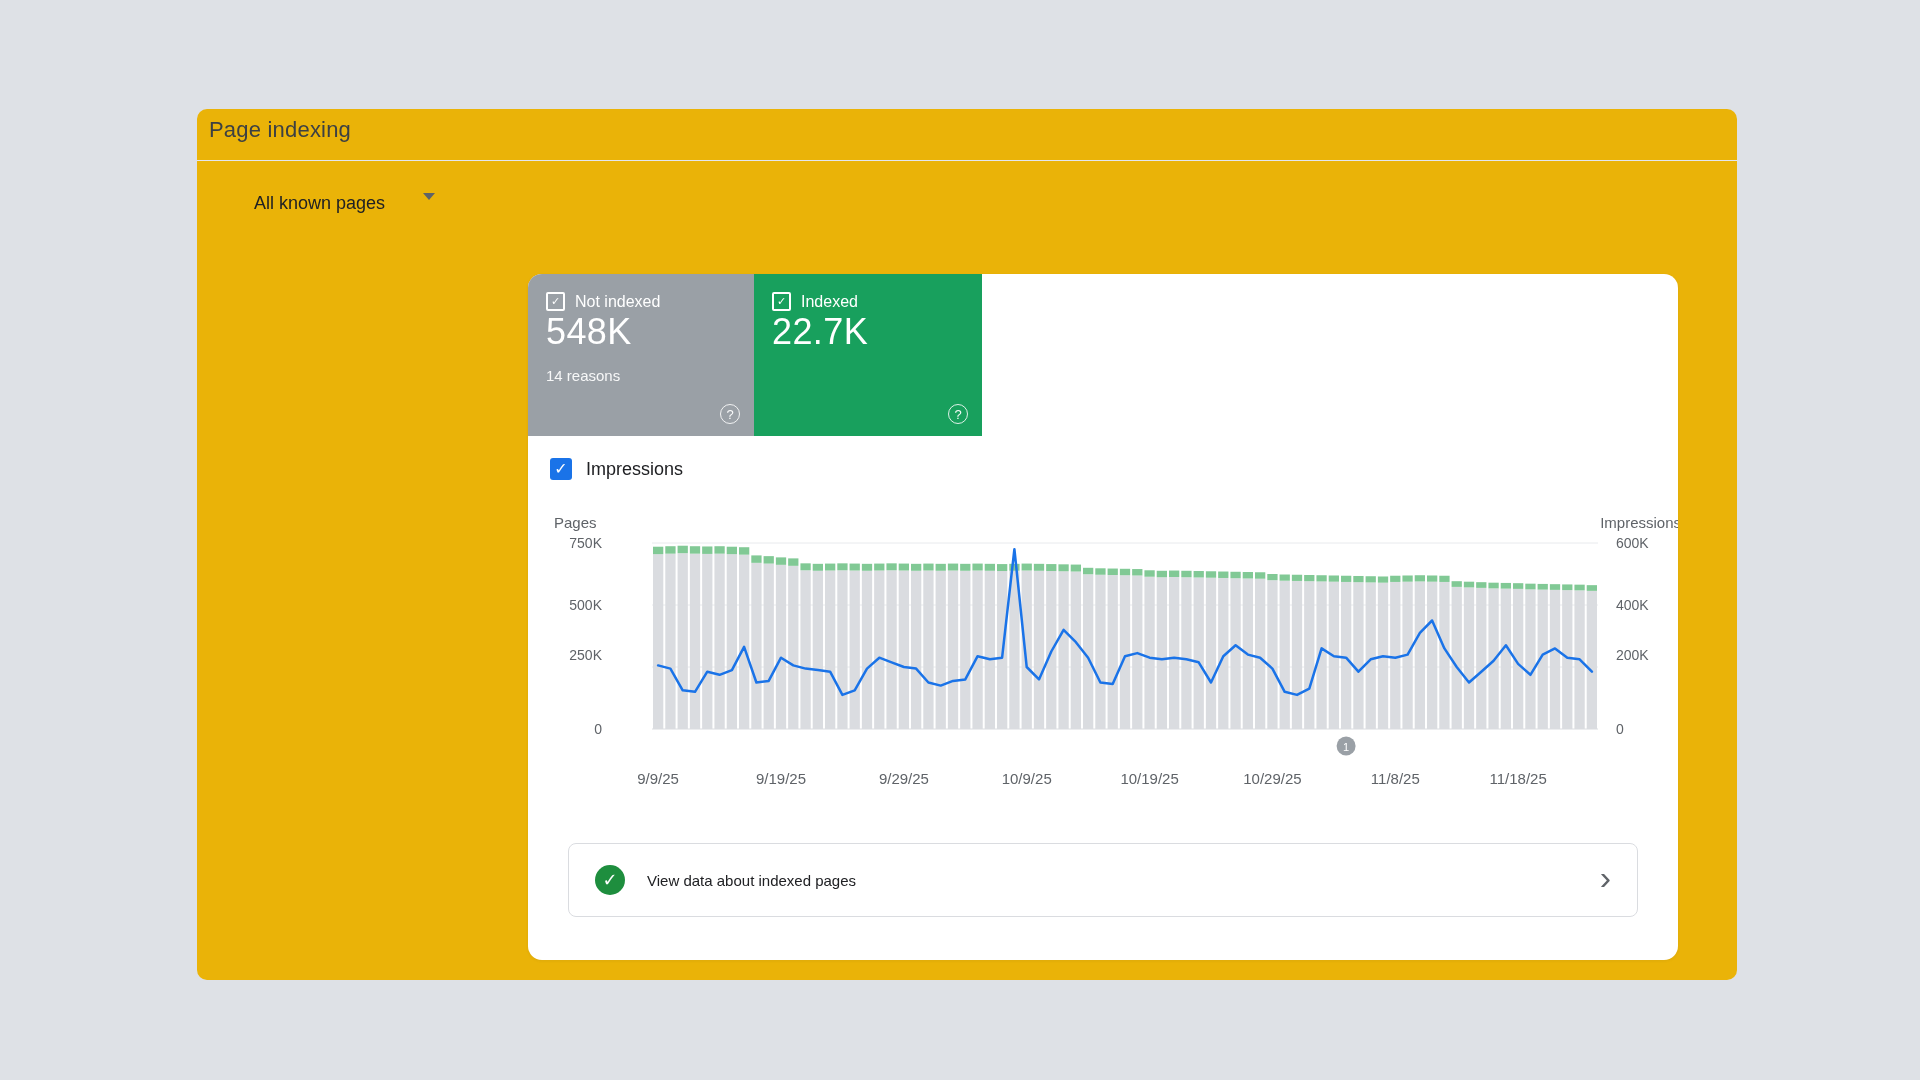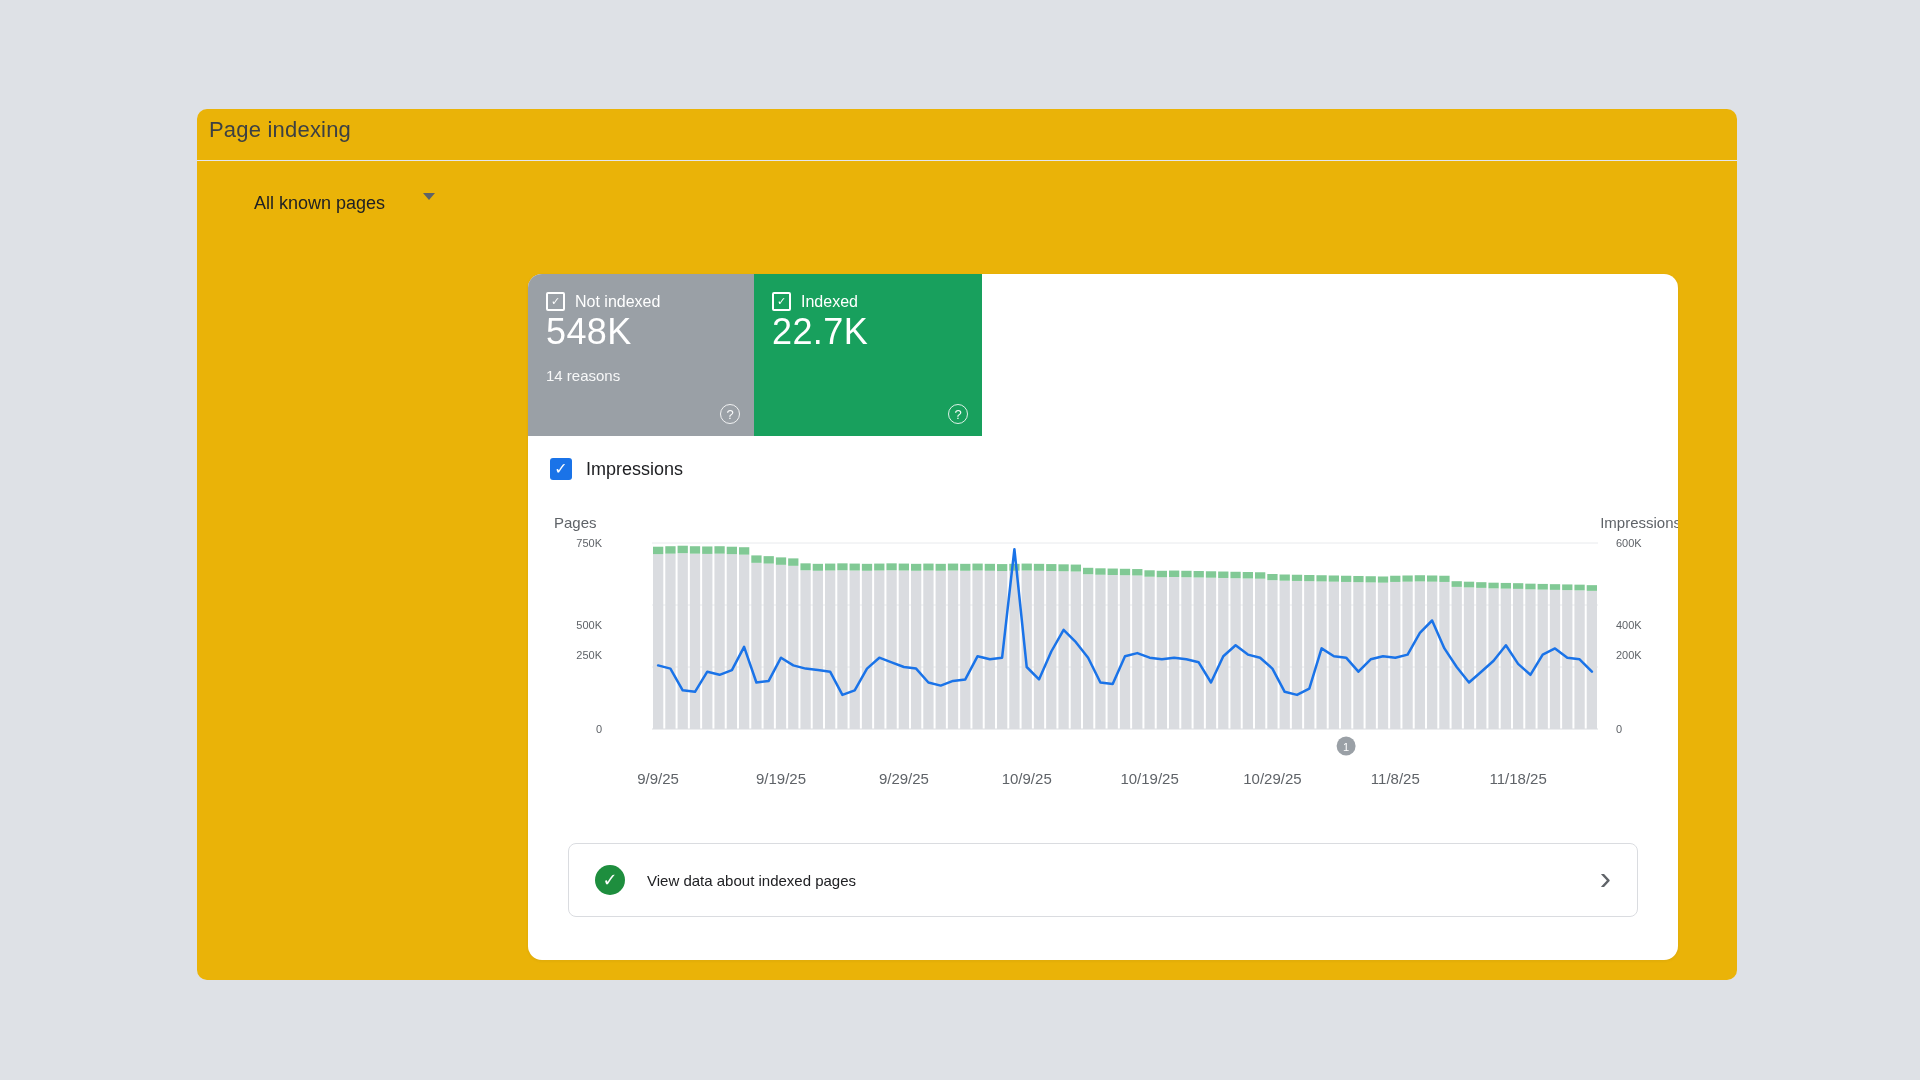--- a/index.html
+++ b/index.html
@@ -67,24 +67,24 @@
   }
   .cb{
     width:22px;height:22px;background:#1a73e8;border-radius:3px;
     color:#ffffff;font-size:16px;line-height:22px;text-align:center;cursor:pointer;
   }
   .cb-label{font-size:18px;color:#202124;}
   .chart{position:absolute;left:0;top:240px;width:1150px;height:300px;padding-left:23px;}
   .axis-name{position:absolute;font-size:15px;color:#5f6368;top:0;}
   .axis-name.left{left:26px;}
   .axis-name.right{right:20px;}
-  .tick{position:absolute;font-size:11px;color:#5f6368;height:18px;line-height:18px;}
+  .tick{position:absolute;font-size:14px;color:#5f6368;height:18px;line-height:18px;}
   .tick.l{left:0;width:74px;text-align:right;}
   .tick.r{left:1088px;text-align:right;}
-  .t0{top:20px;}.t1{top:82px;margin-top:20px;}.t2{top:132px;}.t3{top:206px;}
+  .t0{top:20px;}.t1{top:82px;}.t2{top:132px;}.t3{top:206px;}
   #chart-svg{position:absolute;left:0;top:0;}
   .footer-action{
     position:absolute;left:40px;top:569px;width:1070px;height:74px;
     border:1px solid #dadce0;border-radius:8px;background:#ffffff;
     display:flex;align-items:center;padding:0 26px;box-sizing:border-box;cursor:pointer;
   }
   .check-circle{
     width:30px;height:30px;border-radius:50%;background:#1e8e3e;
     color:#ffffff;font-size:18px;line-height:30px;text-align:center;flex:none;
   }

